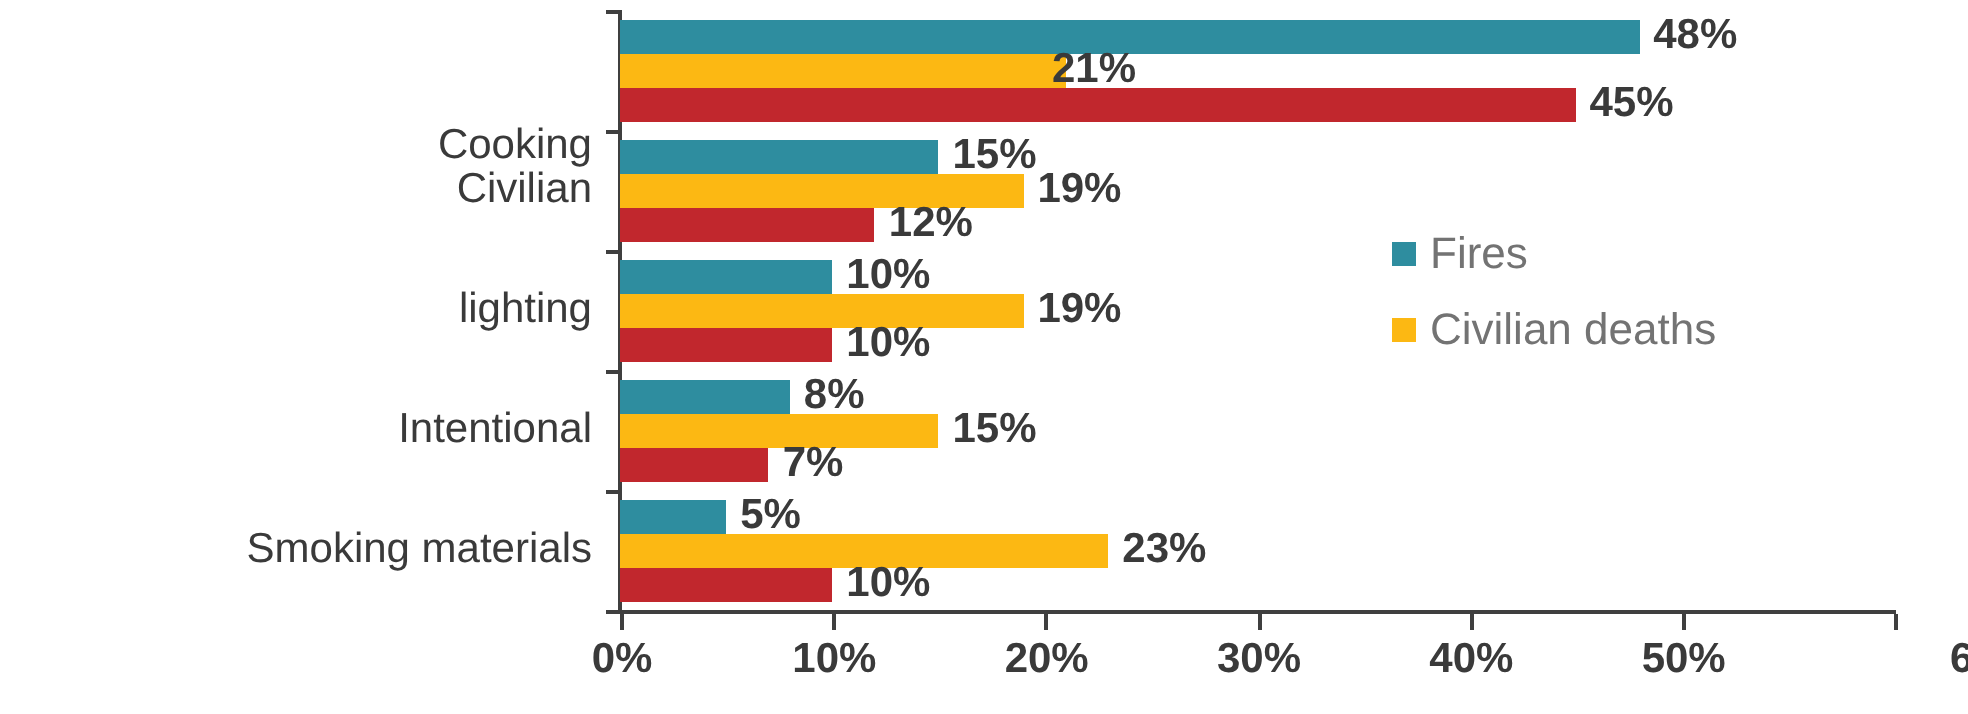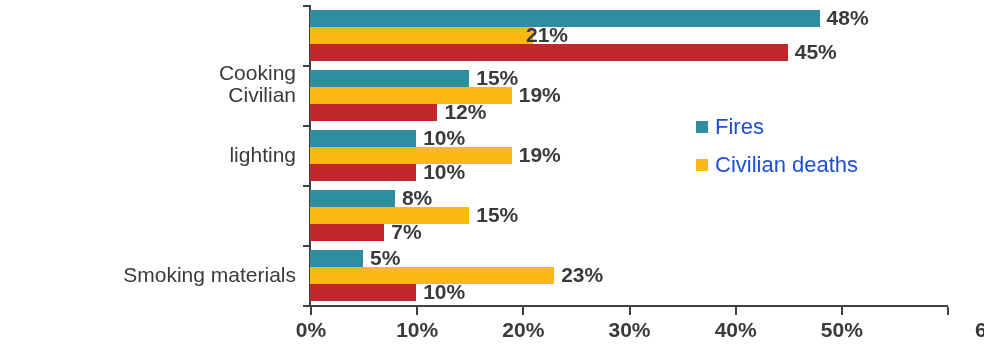--- a/index.html
+++ b/index.html
@@ -119,38 +119,41 @@
     height: 38px;
   }
   .legend-swatch {
     width: 12px;
     height: 12px;
     margin-right: 7px;
     flex: 0 0 auto;
   }
   .legend-label {
     font-size: 22px;
-    color: #1d4ed8;
+    color: #737373;
     white-space: nowrap;
   }
 </style>
 </head>
 <body>
 
 <div id="chart-root">
 
   <div class="cat-labels-wrap" id="cat-labels">
       <div class="cat-label" style="top: 33px; margin-top: 40px;">
         <div>Cooking</div>
       </div>
       <div class="cat-label" style="top: 95px;">
         <div>Civilian</div>
       </div>
       <div class="cat-label" style="top: 155px;">
         <div>lighting</div>
+      </div>
+      <div class="cat-label" style="top: 215px;">
+        <div>Intentional</div>
       </div>
       <div class="cat-label" style="top: 275px;">
         <div>Smoking materials</div>
       </div>
     </div>
 
   <div class="y-axis-line"></div>
   <div class="x-axis-line"></div>
 
   <div class="plot-area" id="plot-area">

